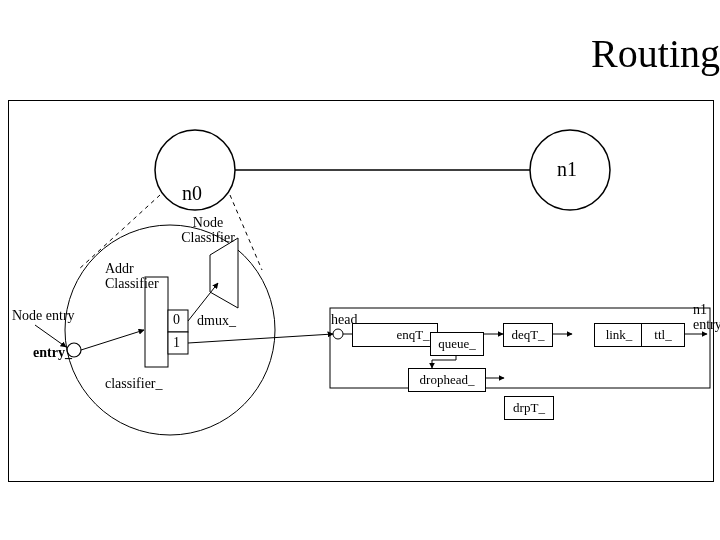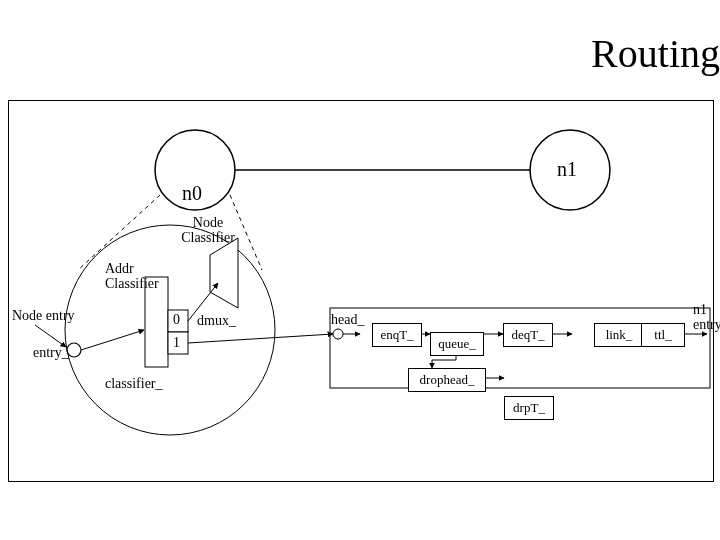--- a/index.html
+++ b/index.html
@@ -117,34 +117,34 @@
 <div class="abs big" style="left:557px; top:158px;">n1</div>
 
 <div class="abs lbl" style="left:178px; top:215px; white-space:pre; text-align:center; width:60px;">Node
 Classifier</div>
 
 <div class="abs lbl" style="left:105px; top:261px; white-space:pre;">Addr
 Classifier</div>
 
 <div class="abs lbl" style="left:12px; top:308px;">Node entry</div>
 
-<div class="abs lbl" style="left:33px; top:345px;">entry_</div>
+<div class="abs lbl" style="left:33px; top:345px;font-weight:bold;">entry_</div>
 
 <div class="abs lbl" style="left:173px; top:312px;">0</div>
 <div class="abs lbl" style="left:173px; top:335px;">1</div>
 
 <div class="abs lbl" style="left:197px; top:313px;">dmux_</div>
 
 <div class="abs lbl" style="left:105px; top:376px;">classifier_</div>
 
 <div class="abs lbl" style="left:331px; top:312px;">head_</div>
 
 <div class="abs lbl" style="left:693px; top:302px; white-space:pre;">n1
 entry_</div>
 
-<div class="abs box" style="left:372px; top:323px; width:48px;">enqT_</div>
+<div class="abs box" style="left:352px; top:323px; width:48px;padding-left:36px;">enqT_</div>
 <div class="abs box" style="left:430px; top:332px; width:52px;">queue_</div>
 <div class="abs box" style="left:503px; top:323px; width:48px;">deqT_</div>
 <div class="abs box" style="left:572px; top:323px; width:48px;margin-left:22px;">link_</div>
 <div class="abs box" style="left:641px; top:323px; width:42px;">ttl_</div>
 
 <div class="abs box" style="left:408px; top:368px; width:76px;">drophead_</div>
 <div class="abs box" style="left:504px; top:368px; width:48px;margin-top:28px;">drpT_</div>
 
 </body></html>

